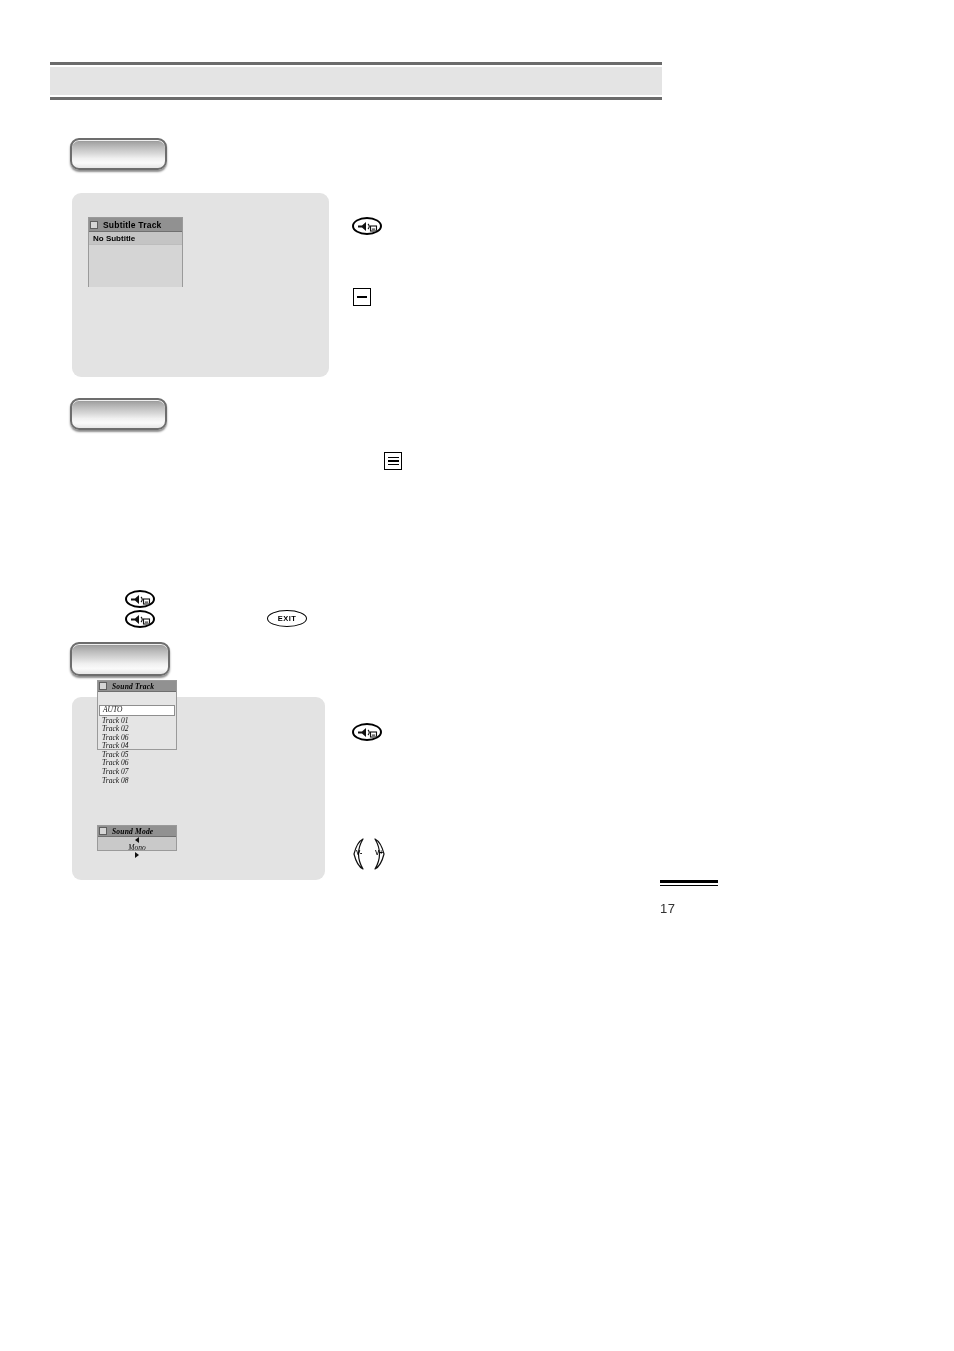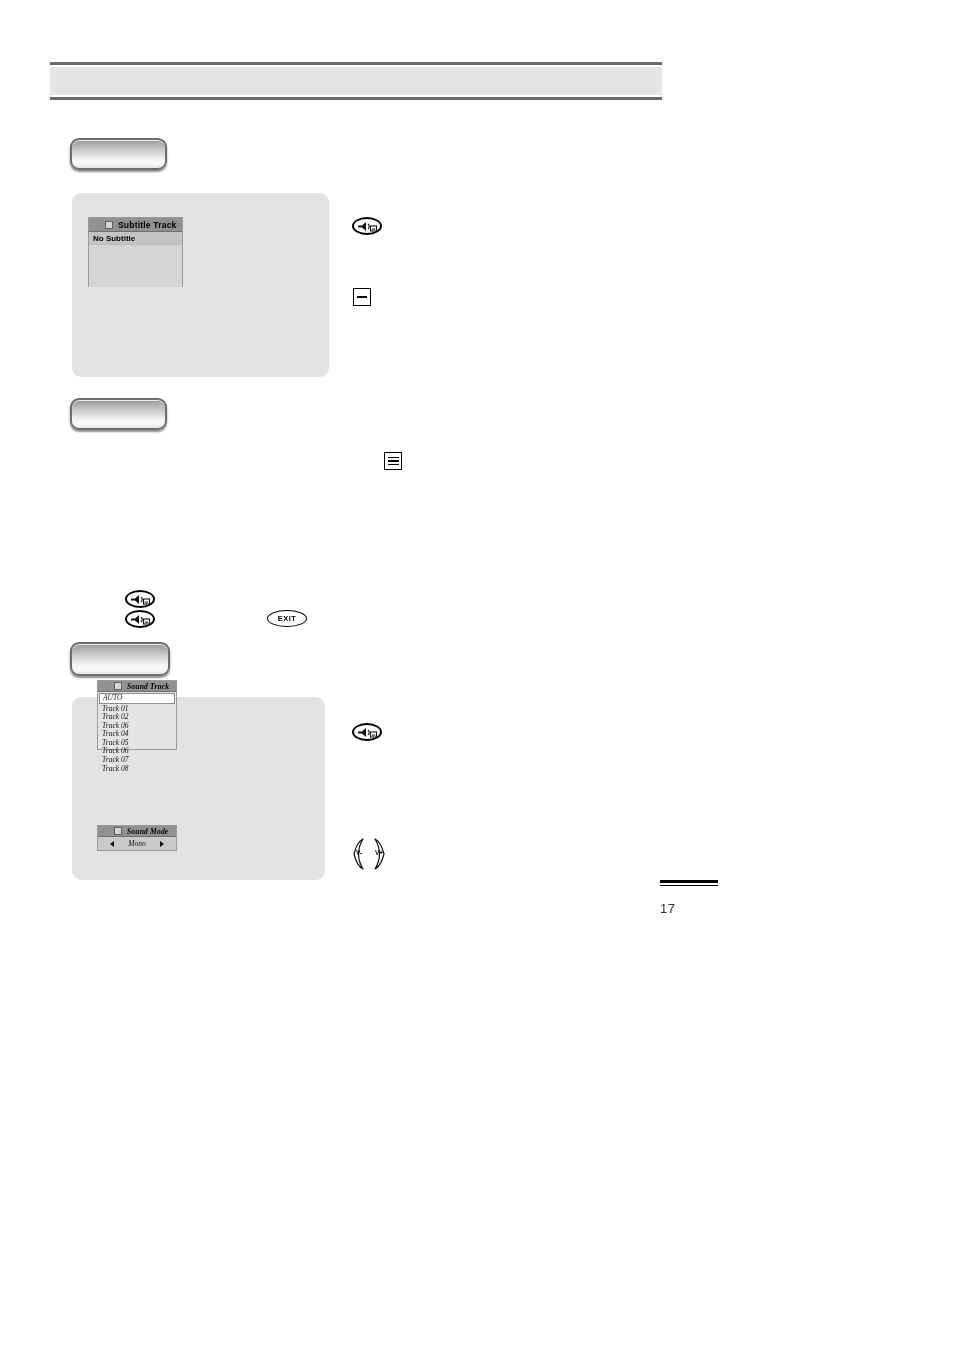--- a/index.html
+++ b/index.html
@@ -89,21 +89,21 @@
     background: #cfcfcf;
     border: 1px solid #9a9a9a;
     box-sizing: border-box;
   }
   .osd-titlebar {
     background: #919191;
     border-bottom: 1px solid #6f6f6f;
     height: 13px;
     display: flex;
     align-items: center;
-    padding-left: 16px;
+    padding-left: 1px;
     box-sizing: border-box;
   }
   .osd-sq {
     width: 8px;
     height: 8px;
     background: #d6d6d6;
     border: 1px solid #5e5e5e;
     box-sizing: border-box;
     flex: 0 0 auto;
     margin-right: 5px;
@@ -155,40 +155,41 @@
     font-style: italic;
     font-size: 7.5px;
     line-height: 8.6px;
     padding-left: 4px;
     color: #111;
     white-space: nowrap;
   }
   .track-item.current {
     background: #ffffff;
     border: 1px solid #8e8e8e;
-    margin: 0 1px 1px 1px;
+    margin: 12px 1px 1px 1px;
     padding-left: 3px;
     line-height: 8.5px;
   }
 
   
   #win-soundmode { left: 97px; top: 825px; width: 80px; height: 26px; background: #c9c9c9; }
   #win-soundmode .osd-titlebar { height: 11px; }
   #win-soundmode .osd-title-text {
     font-family: "Liberation Serif", serif;
     font-style: italic;
     font-size: 7.5px;
   }
   .mode-row {
     height: 13px;
     display: flex;
     align-items: center;
     justify-content: space-between;
     padding: 0 12px;
     box-sizing: border-box;
+    flex-direction: column;
   }
   .mode-arrow {
     width: 0; height: 0;
     border-top: 3px solid transparent;
     border-bottom: 3px solid transparent;
     flex: 0 0 auto;
   }
   .mode-arrow.left  { border-right: 4px solid #111; }
   .mode-arrow.right { border-left: 4px solid #111; }
   .mode-value {

